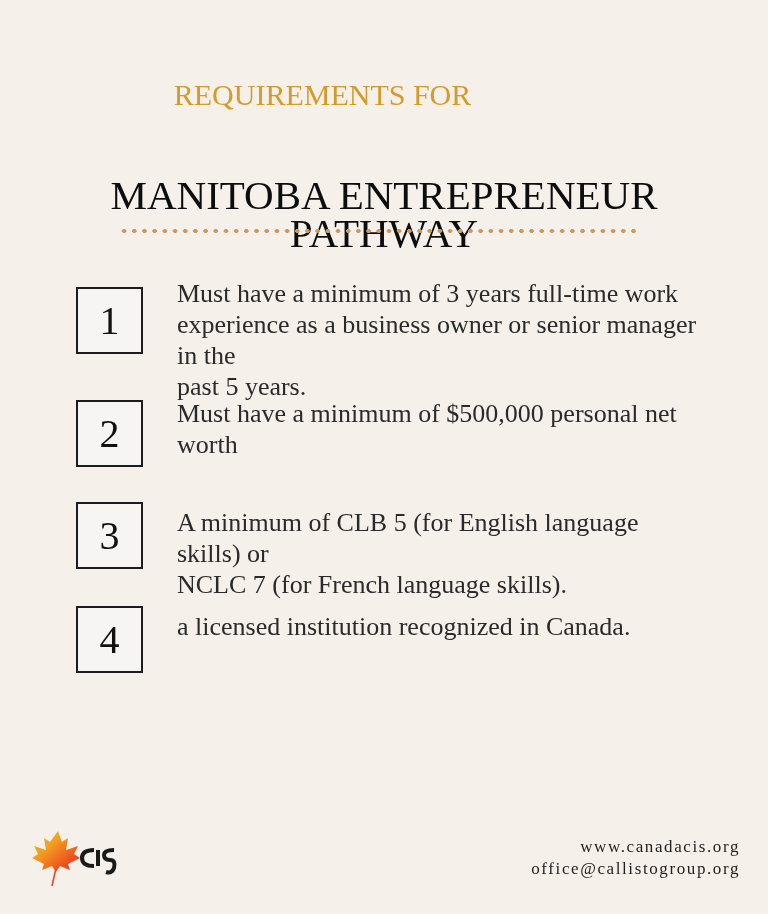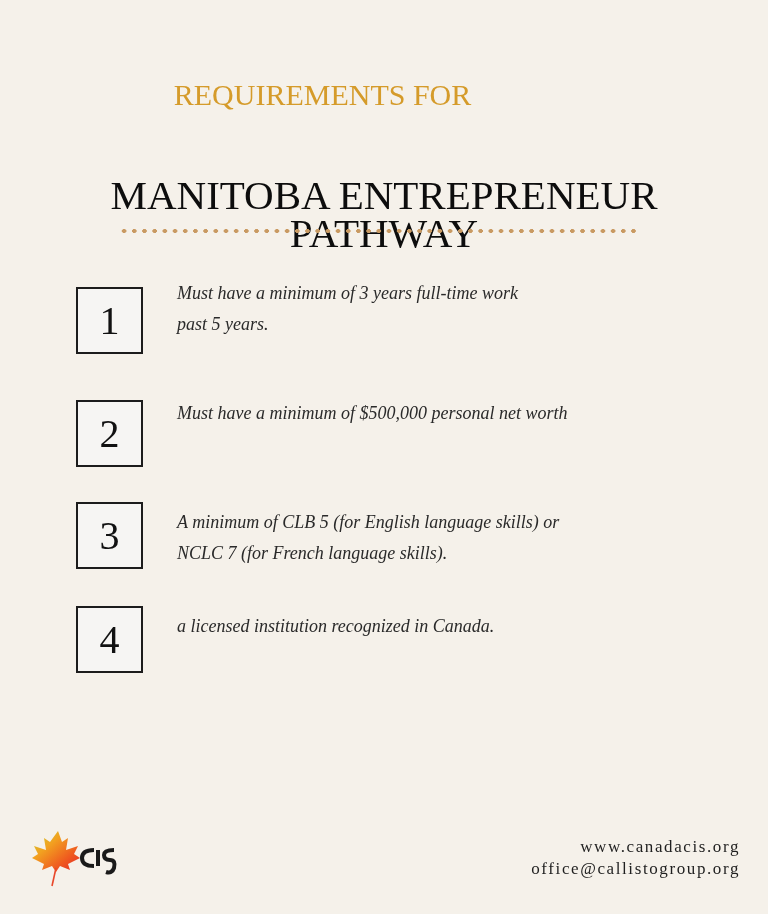--- a/index.html
+++ b/index.html
@@ -40,24 +40,23 @@
     box-sizing: border-box;
     border: 2px solid #1c1c1c;
     background: #f6f5f3;
     text-align: center;
     font-size: 40px;
     line-height: 64px;
     color: #111;
   }
   .req-text {
     position: absolute; left: 177px; width: 520px;
-    font-size: 18px;
+    font-size: 26px;
     line-height: 31px;
     color: #2a2a2a;
-    font-style: italic;
   }
   .logo {
     position: absolute; left: 28px; top: 828px;
     width: 90px; height: 62px;
   }
   .contact {
     position: absolute; right: 28px; top: 836px;
     text-align: right;
     font-size: 17px;
     letter-spacing: 1.6px;
@@ -73,20 +72,21 @@
 <div class="title">
   <div>MANITOBA ENTREPRENEUR</div>
   <div>PATHWAY</div>
 </div>
 <div class="dots"></div>
 
 <div>
   <div class="num-box" style="top:287px;">1</div>
   <div class="req-text" style="top:278px;">
     <div>Must have a minimum of 3 years full-time work</div>
+    <div>experience as a business owner or senior manager in the</div>
     <div>past 5 years.</div>
   </div>
 </div>
 
 <div>
   <div class="num-box" style="top:400px;">2</div>
   <div class="req-text" style="top:398px;">
     <div>Must have a minimum of $500,000 personal net worth</div>
   </div>
 </div>

